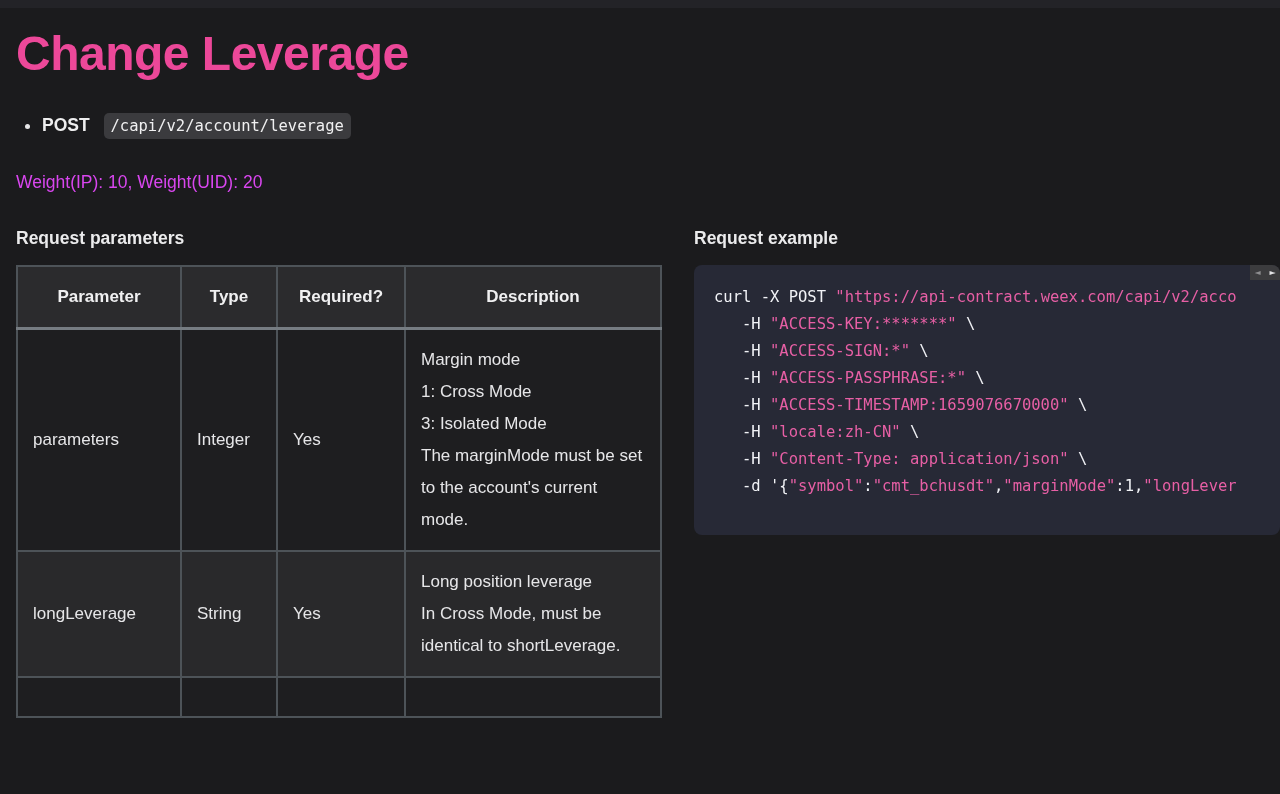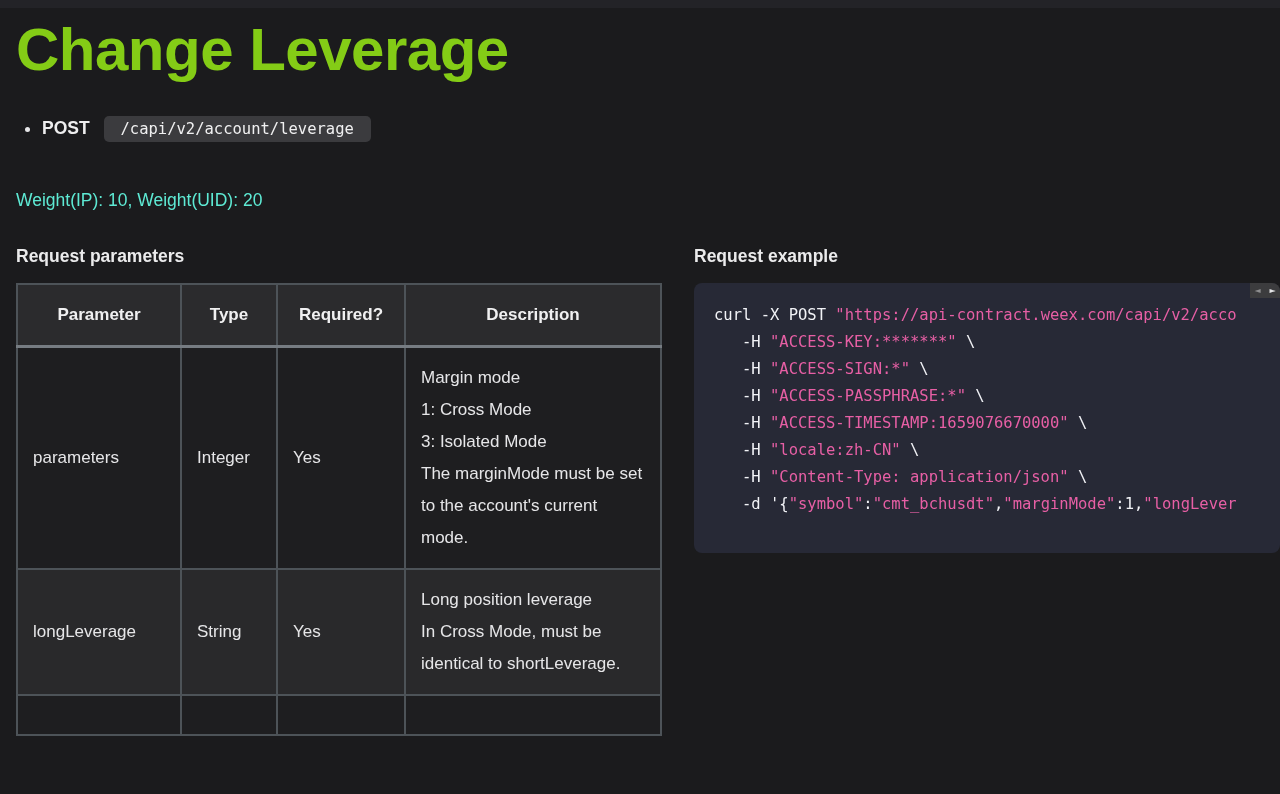--- a/index.html
+++ b/index.html
@@ -12,25 +12,25 @@
     overflow: hidden;
     font-family: "Liberation Sans", sans-serif;
     color: #e6e6e8;
   }
   .topstrip {
     height: 8px;
     background: #232327;
     width: 100%;
   }
   h1.page-title {
-    margin: 4px 16px 0 16px;
-    font-size: 60px;
+    margin: 16px 16px 0 16px;
+    font-size: 48px;
     font-weight: 700;
     letter-spacing: -0.5px;
-    color: #84cc16;
+    color: #ec4899;
     line-height: 1.25;
   }
   ul.endpoint-list {
     margin: 28px 0 0 0;
     padding-left: 42px;
     list-style: disc;
   }
   ul.endpoint-list li {
     font-size: 17.5px;
     line-height: 27px;
@@ -38,29 +38,29 @@
   }
   .method {
     font-weight: 700;
     color: #eeeeef;
   }
   code.pill {
     font-family: "DejaVu Sans Mono", monospace;
     font-size: 15.5px;
     background: #3b3b3e;
     color: #f0f0f1;
-    padding: 4px 17px;
+    padding: 4px 7px;
     border-radius: 5px;
     margin-left: 9px;
     white-space: nowrap;
   }
   p.weight-note {
-    margin: 47px 16px 0 16px;
+    margin: 32px 16px 0 16px;
     font-size: 17.5px;
-    color: #5eead4;
+    color: #d946ef;
   }
   .columns {
     display: flex;
     margin: 34px 0 0 16px;
     align-items: flex-start;
   }
   .col-left { width: 752px; margin-right: 21px; }
   .col-right { width: 586px; }
   h4.section-heading {
     font-size: 17.5px;

